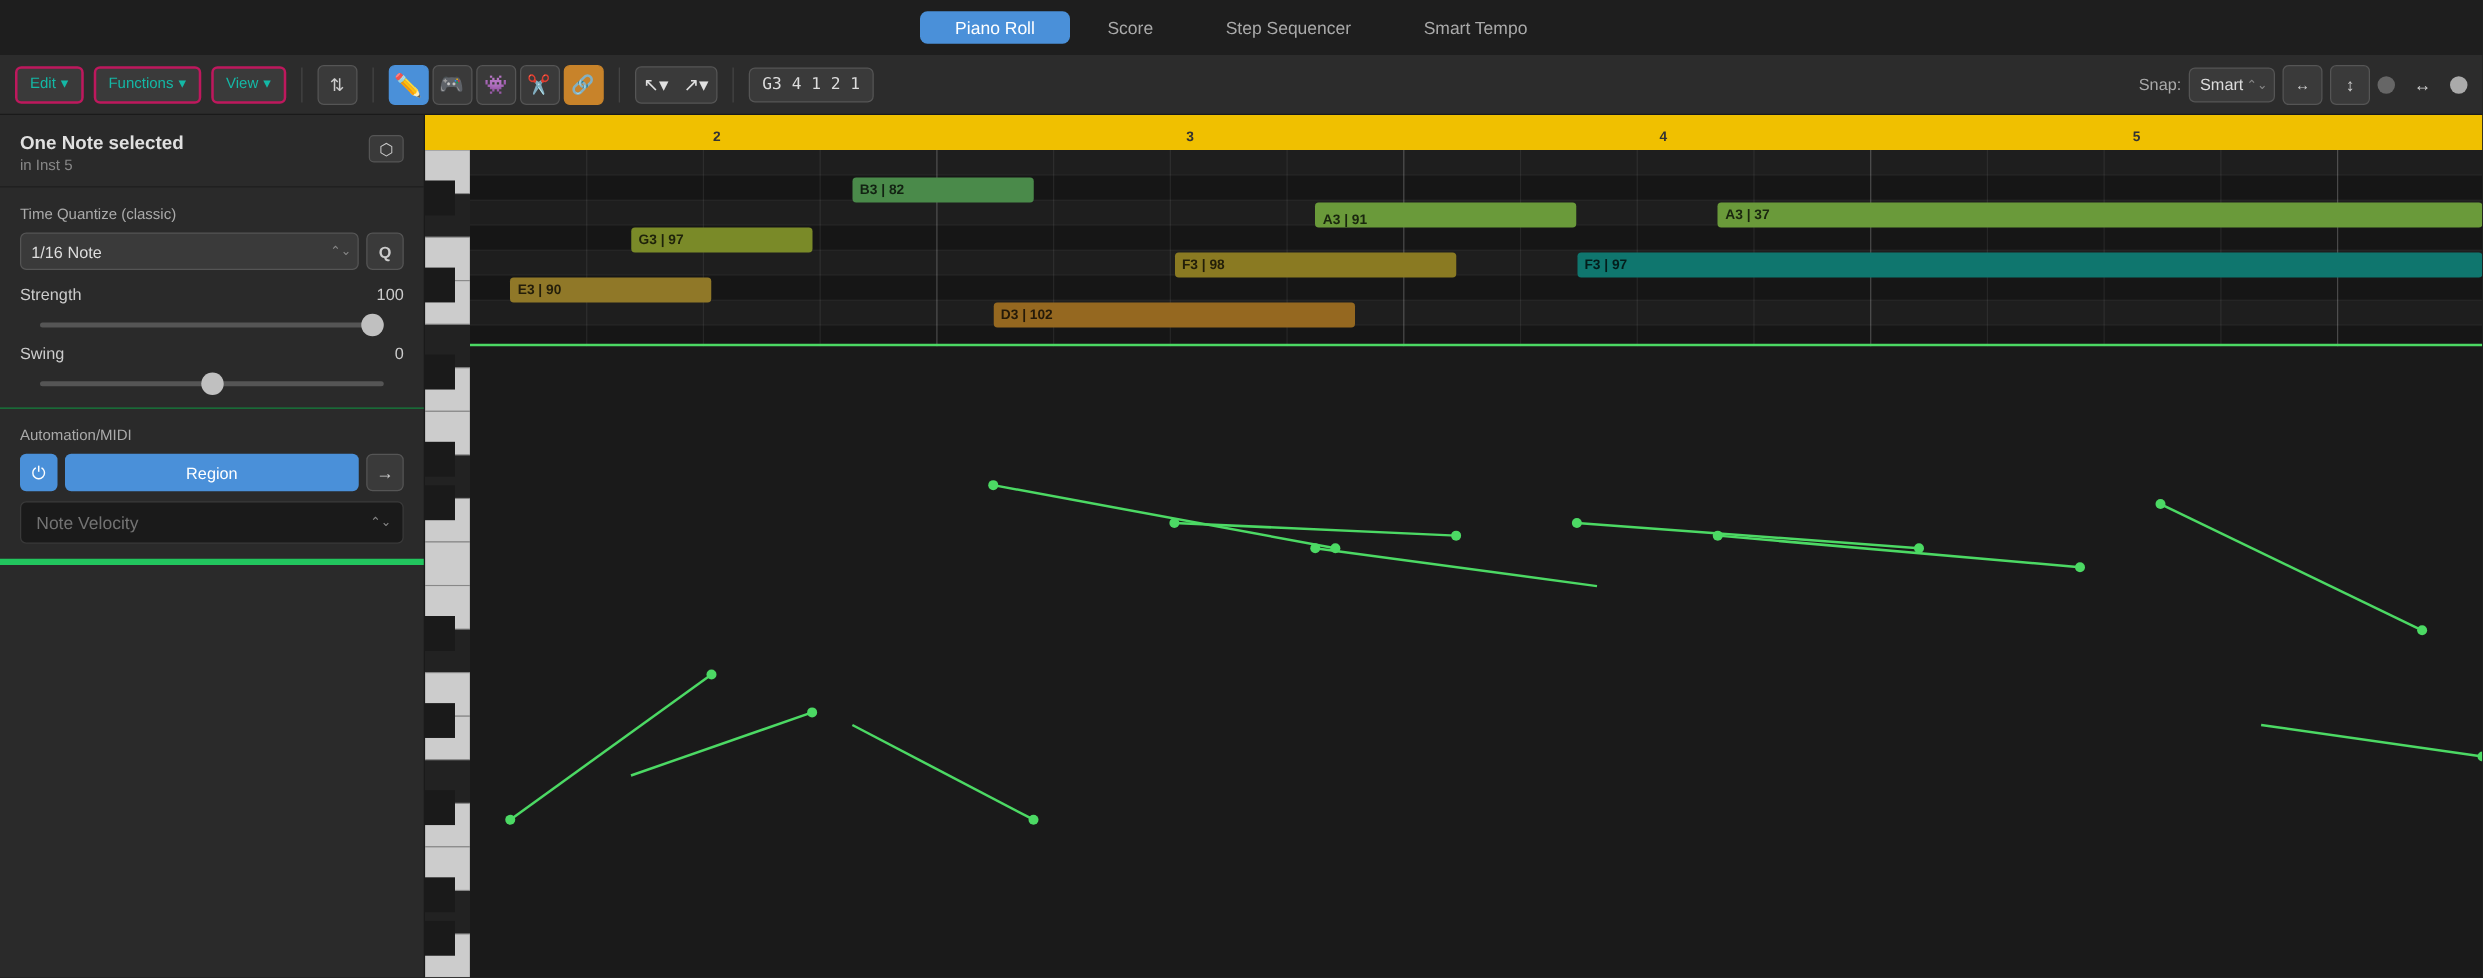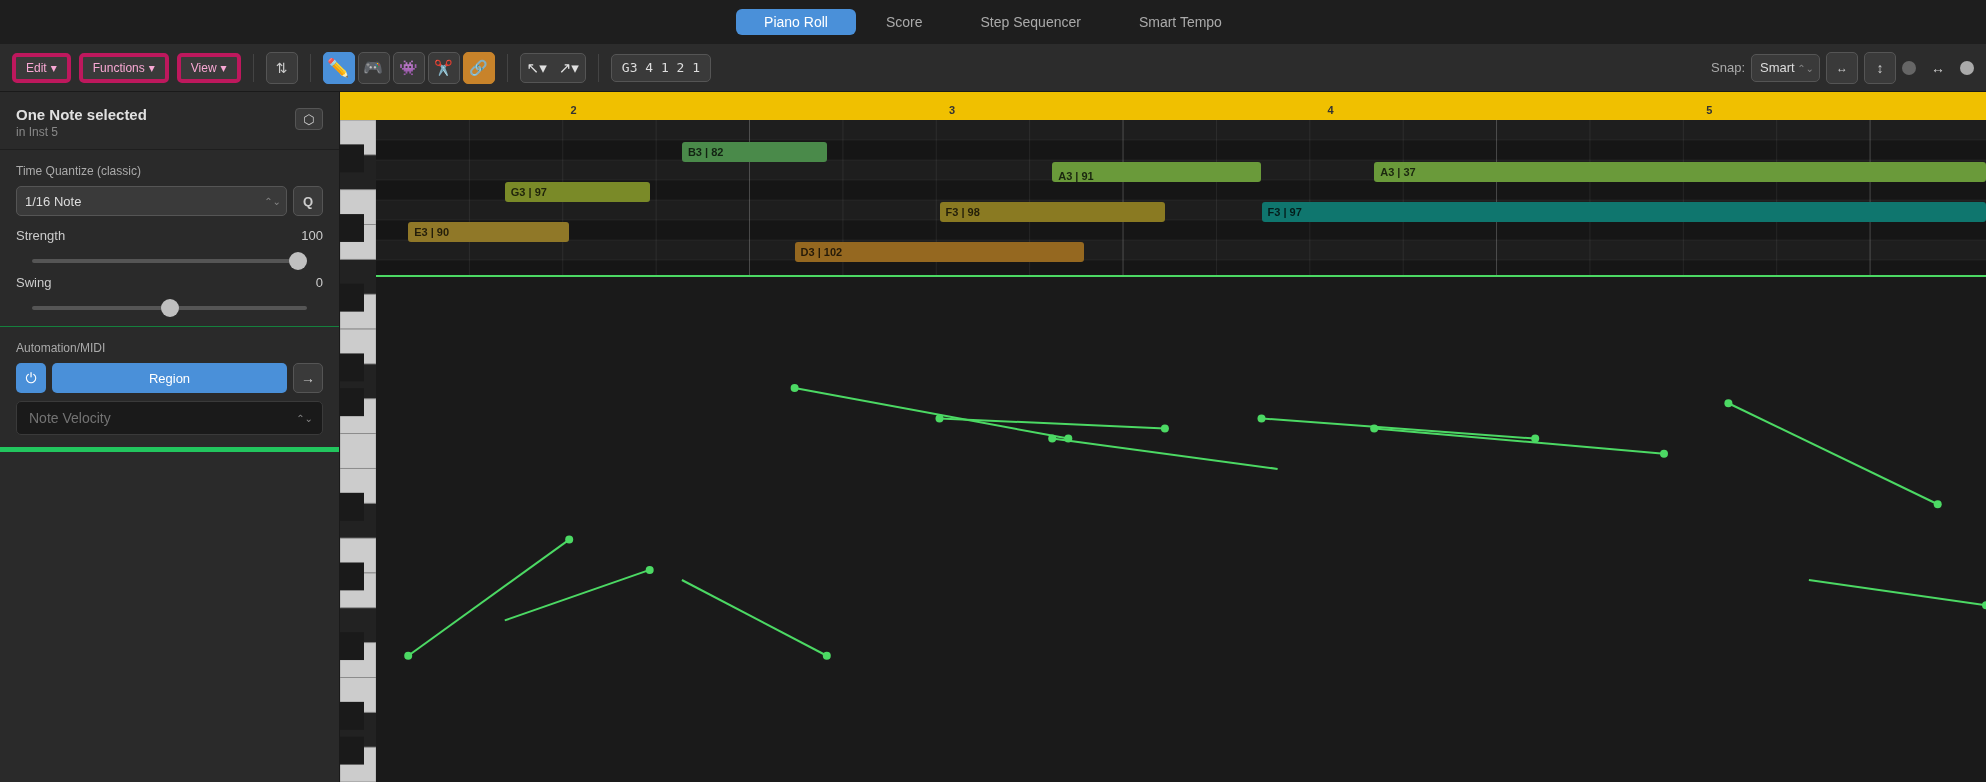--- a/index.html
+++ b/index.html
@@ -42,28 +42,28 @@
       display: flex;
       align-items: center;
       background: #2c2c2c;
       border-bottom: 1px solid #1a1a1a;
       padding: 0 12px;
       height: 48px;
       gap: 8px;
     }
     .toolbar-btn {
       background: #3a3a3a;
-      border: 4px solid #be185d;
-      border-radius: 5px;
-      color: #f9a8d4;
+      border: 2px solid #be185d;
+      border-radius: 5px;
+      color: #14b8a6;
       font-size: 12px;
       padding: 4px 10px;
       cursor: pointer;
       display: flex;
-      align-items: flex-end;
+      align-items: flex-start;
       gap: 4px;
       height: 30px;
     }
     .toolbar-separator { width: 1px; height: 28px; background: #444; margin: 0 4px; }
 
     .icon-btn {
       width: 32px;
       height: 32px;
       background: #3a3a3a;
       border: 1px solid #555;

